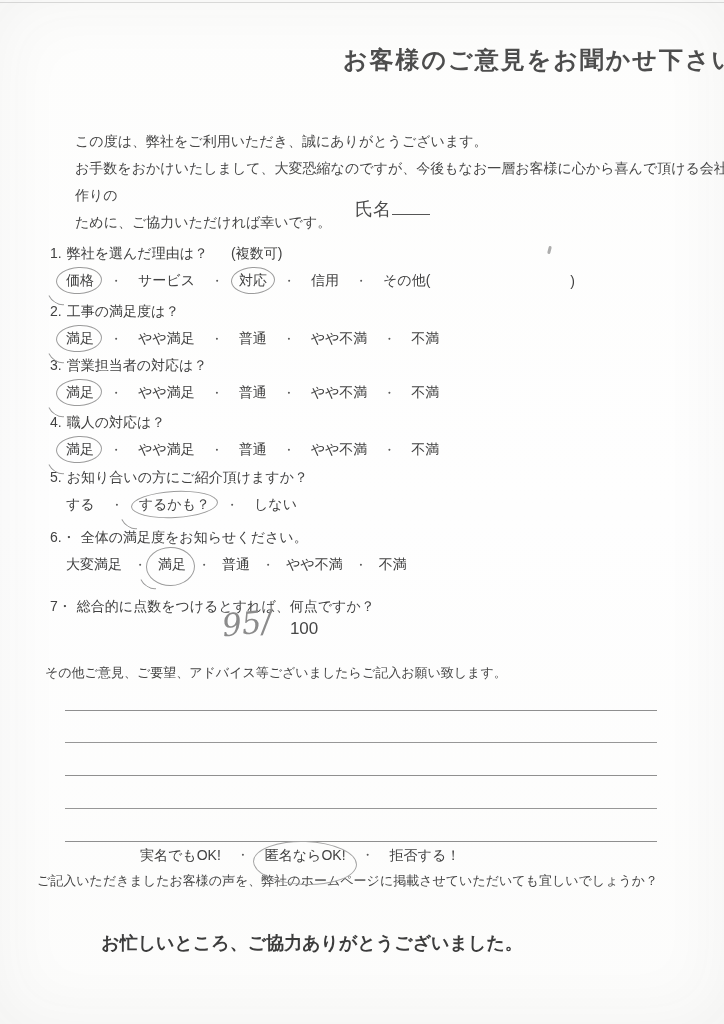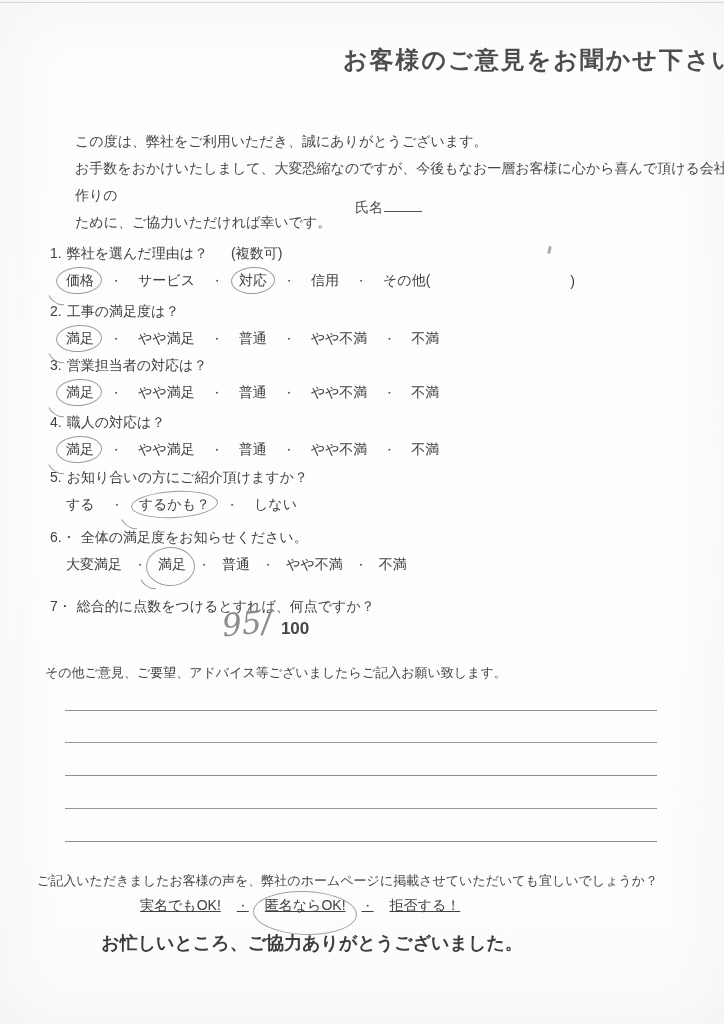--- a/index.html
+++ b/index.html
@@ -14,21 +14,21 @@
     color:#3e3e3e;
   }
   .scan-top-edge{position:absolute;top:2px;left:0;width:100%;height:1px;background:rgba(140,140,140,.30);}
   .title{
     position:absolute;top:44px;left:0;width:100%;
     text-align:right;font-size:24px;font-weight:bold;color:#4d4d4d;
     letter-spacing:2px;
     padding-left:40px;
   }
   .intro{position:absolute;left:75px;top:128px;width:655px;font-size:14px;line-height:27px;color:#474747;}
-  .name-row{position:absolute;left:355px;top:197px;font-size:14px;color:#4a4a4a;text-align:right;}
+  .name-row{position:absolute;left:355px;top:197px;font-size:18px;color:#4a4a4a;text-align:right;}
   .name-underline{display:inline-block;width:38px;height:14px;border-bottom:1.3px solid #555;margin-left:1px;}
 
   .q{position:absolute;left:50px;font-size:14px;color:#414141;}
   .q-head{display:flex;align-items:baseline;gap:5px;}
   .q-note{margin-left:18px;}
   .opts{display:flex;align-items:center;margin:9px 0 0 16px;white-space:nowrap;}
   .sep{margin:0 16px;color:#5a5a5a;font-size:12px;}
   .sep-tight{margin:0 12px;}
   .opt{display:inline-block;}
   .paren-gap{display:inline-block;width:140px;}
@@ -51,28 +51,28 @@
   .c-tall::before{top:-9px;bottom:-12px;left:-12px;right:-9px;transform:rotate(-1deg);}
   .c-wide::before{left:-8px;right:-8px;}
   .c-deep::before{top:-6px;bottom:-20px;left:-12px;right:-11px;transform:rotate(2deg);border-color:#a4a4a4;}
 
   .score-row{position:absolute;left:222px;top:608px;display:flex;align-items:flex-end;}
   .handwritten{
     font-family:"DejaVu Serif",serif;font-style:italic;font-weight:normal;
     font-size:31px;color:#8b8b8b;display:inline-block;transform:rotate(-6deg);
     line-height:1;
   }
-  .score-denom{font-size:17px;font-weight:bold;color:#464646;margin-left:9px;line-height:1.2;}
+  .score-denom{font-size:17px;font-weight:normal;color:#464646;margin-left:18px;line-height:1.2;}
 
   .comments-label{position:absolute;left:45px;top:664px;font-size:13px;color:#454545;}
   .cline{position:absolute;left:65px;width:592px;height:1px;background:#8f8f8f;}
   .cline2{background:#979797;}
 
   .publish-q{position:absolute;left:37px;top:872px;font-size:13px;color:#454545;}
-  .publish-opts{position:absolute;left:140px;top:897px;display:flex;align-items:flex-end;font-size:14px;color:#414141;white-space:nowrap;text-decoration:underline;}
+  .publish-opts{position:absolute;left:140px;top:847px;display:flex;align-items:flex-start;font-size:14px;color:#414141;white-space:nowrap;}
   .closing{position:absolute;left:0;top:931px;width:624px;text-align:center;font-size:18px;font-weight:bold;color:#3c3c3c;}
 
   .artifact{
     position:absolute;left:548px;top:246px;width:3px;height:8px;
     background:#8a8a8a;border-radius:2px;transform:rotate(14deg);opacity:.7;
   }
 </style>
 </head>
 <body>
 

